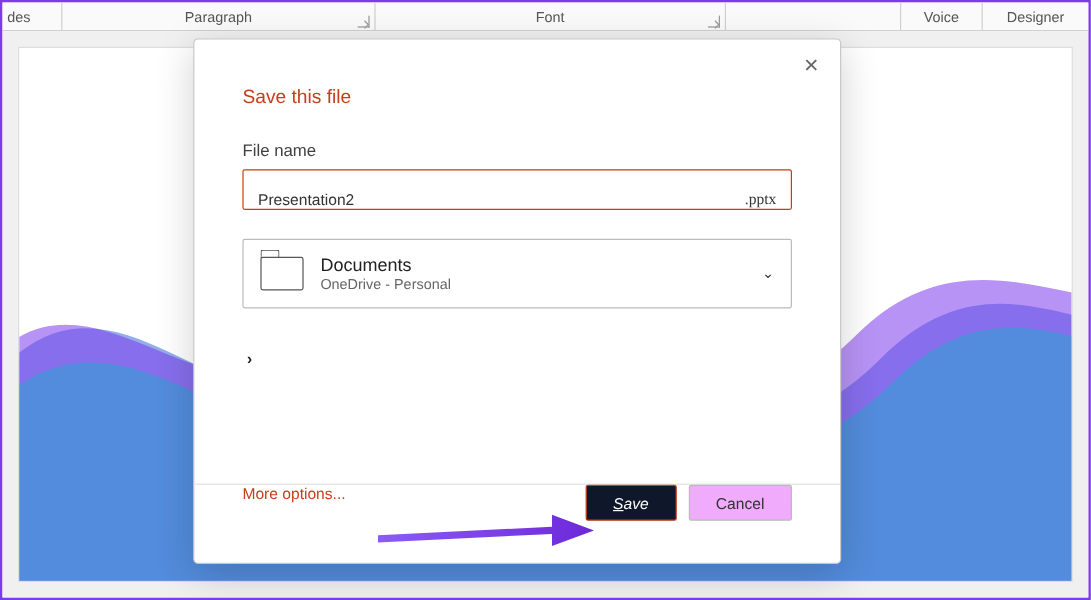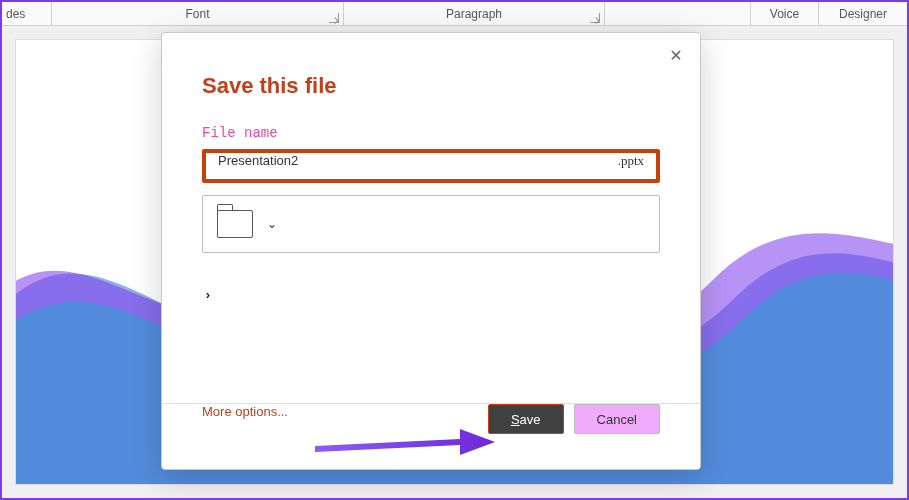--- a/index.html
+++ b/index.html
@@ -74,34 +74,34 @@
     display: flex; align-items: center; justify-content: center;
     color: #666; font-size: 16px; cursor: pointer;
     background: none; border: none;
   }
   .dlg-body {
     padding: 40px 40px 10px 40px;
     flex: 1;
   }
   .dlg-title {
     color: #c43e1c;
-    font-size: 22px;
-    font-weight: 700;
+    font-size: 16px;
+    font-weight: 400;
     margin-bottom: 26px;
   }
   .field-label {
-    font-size: 14px; color: #ec4899; margin-bottom: 8px; font-family: Liberation Mono, monospace;
+    font-size: 14px; color: #404040; margin-bottom: 8px;
   }
   .filename-row {
-    border: 4px solid #c2410c;
+    border: 1px solid #c2410c;
     border-radius: 2px;
     height: 34px;
-    display: flex; align-items: flex-start;
+    display: flex; align-items: flex-end;
     padding: 0 12px;
-    margin-bottom: 12px;
+    margin-bottom: 24px;
   }
   .filename-input {
     flex: 1; border: none; outline: none;
     font-size: 13px; color: #333;
     background: transparent;
   }
   .ext { font-size: 13px; color: #333; font-family: Liberation Serif, serif; }
   .location-picker {
     border: 1px solid #bbb; border-radius: 2px;
     height: 58px;
@@ -144,44 +144,44 @@
   }
   .footer-spacer { flex: 1; }
   .btn {
     height: 30px; padding: 0 22px;
     font-size: 13px; border-radius: 2px;
     cursor: pointer; border: 1px solid #bbb;
     background: #f0abfc; color: #333;
     margin-left: 10px;
   }
   .btn.primary {
-    background: #404040; border-color: #c43e1c; color: #fff;
+    background: #0f172a; border-color: #c43e1c; color: #fff; font-style: italic;
   }
   .btn.primary .ul { text-decoration: underline; }
   .arrow {
     position: absolute;
     left: 308px; top: 420px;
     width: 190px; height: 40px;
     pointer-events: none;
     z-index: 50;
   }
 </style>
 </head>
 <body>
 
 <div class="ribbon">
   <div class="ribbon-seg slides">
       <span>des</span>
     </div>
+  <div class="ribbon-seg paragraph">
+    <span>Paragraph</span>
+    <span class="launcher"></span>
+  </div>
   <div class="ribbon-seg font">
     <span>Font</span>
-    <span class="launcher"></span>
-  </div>
-  <div class="ribbon-seg paragraph">
-    <span>Paragraph</span>
     <span class="launcher"></span>
   </div>
   <div class="ribbon-seg spacer"></div>
   <div class="ribbon-seg voice">
       <span>Voice</span>
     </div>
   <div class="ribbon-seg designer">
       <span>Designer</span>
     </div>
 </div>
@@ -204,20 +204,24 @@
     <h1 class="dlg-title">Save this file</h1>
 
     <div class="field-label">File name</div>
     <div class="filename-row">
       <input class="filename-input" value="Presentation2" style="">
       <span class="ext">.pptx</span>
     </div>
 
     <div class="location-picker">
       <div class="folder-glyph"></div>
+      <div class="loc-text">
+        <div class="loc-main">Documents</div>
+        <div class="loc-sub">OneDrive - Personal</div>
+      </div>
       <div class="chev">⌄</div>
     </div>
 
     <div class="share-row">
       <span class="share-chev">›</span>
     </div>
   </div>
   <div class="dlg-footer">
     <a class="more-link">More options...</a>
     <div class="footer-spacer"></div>

